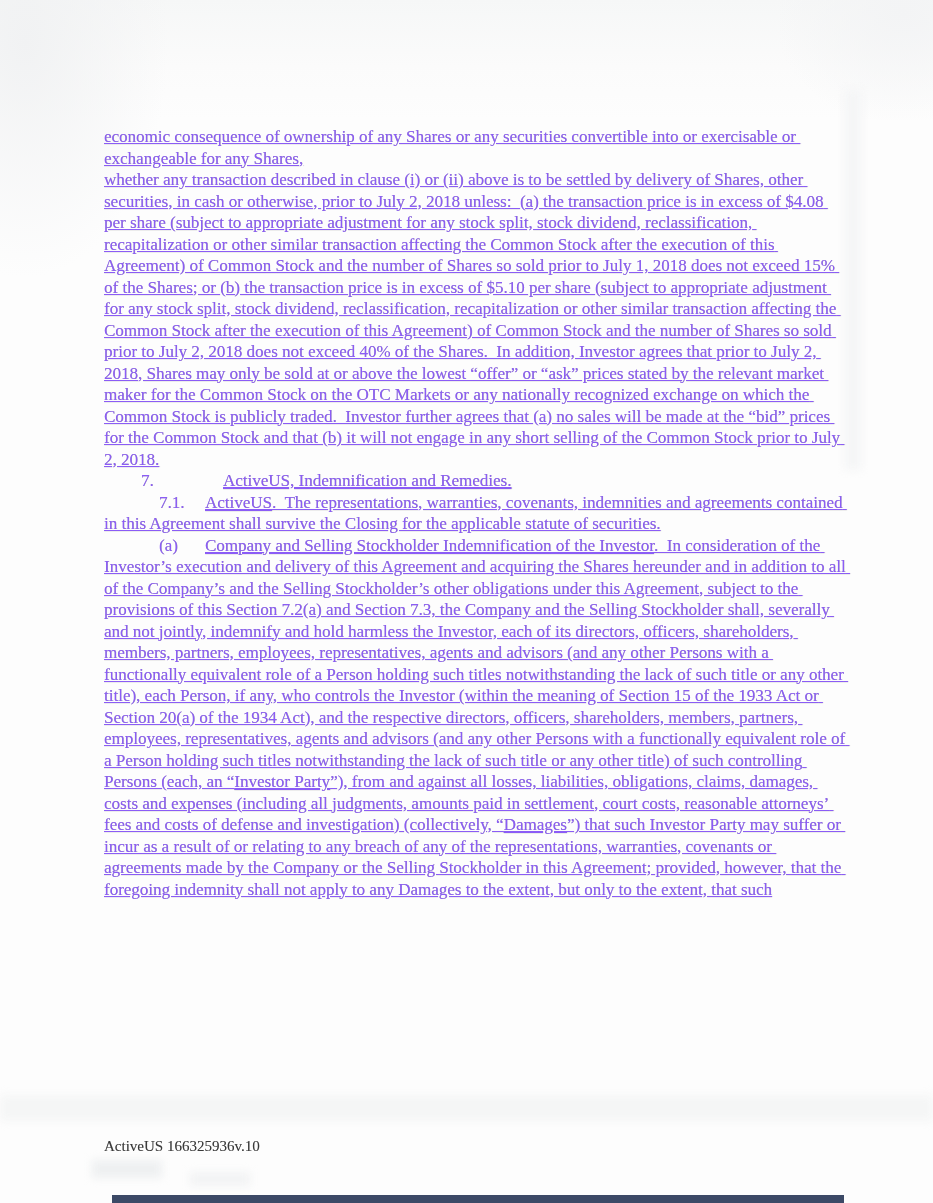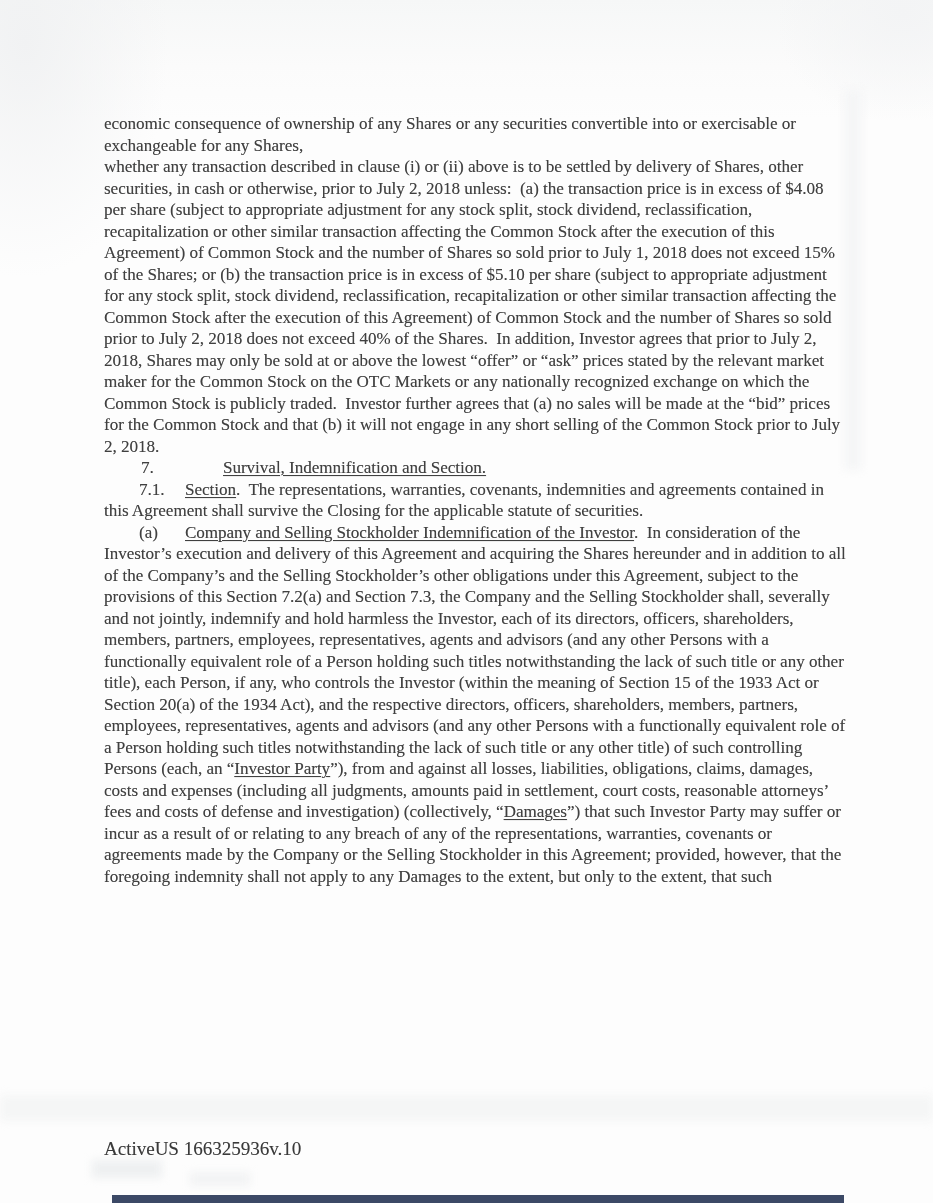--- a/index.html
+++ b/index.html
@@ -33,61 +33,62 @@
   .art-bottom-band {
     left: 0; top: 1095px; width: 933px; height: 26px;
     background: #f5f6f6; filter: blur(4px);
   }
   .art-smudge-1 { left: 92px;  top: 1160px; width: 70px; height: 18px; background: #eef0f1; filter: blur(4px); }
   .art-smudge-2 { left: 190px; top: 1172px; width: 60px; height: 14px; background: #f2f3f4; filter: blur(4px); }
   .art-navy-bar { left: 112px; top: 1195px; width: 732px; height: 8px; background: #3c4966; }
 
   
   .text {
-    position: absolute; left: 104px; top: 113px; width: 742px;
+    position: absolute; left: 104px; top: 126px; width: 742px;
     font-size: 17px; line-height: 21.5px;
-    color: #404040;
+    color: #8b5cf6;
     text-shadow: 0.2px 0.2px 0.4px rgba(70,70,70,0.45);
+    text-decoration: underline;
   }
   .text p { margin: 0; white-space: pre-wrap; }
   .p-intro   { margin-bottom: 22px; }
   .p-terms   { margin-bottom: 16px; }
   .p-heading { margin-bottom: 16px; }
   .p-71      { margin-bottom: 15px; }
   .p-72      { margin-bottom: 13px; }
   .u { text-decoration: underline; text-underline-offset: 2px; text-decoration-thickness: 1px; }
   .num { display: inline-block; }
   .p-heading .num { margin-left: 37px; width: 82px; }
-  .p-sub .num     { margin-left: 35px; width: 46px; }
+  .p-sub .num     { margin-left: 55px; width: 46px; }
 
   .footer {
     position: absolute; left: 104px; top: 1138px;
-    font-size: 19px; color: #3a3a3a;
+    font-size: 15px; color: #3a3a3a;
     font-family: "Liberation Serif", serif;
     text-shadow: 0.2px 0.2px 0.4px rgba(70,70,70,0.4);
   }
 </style>
 </head>
 <body>
 
 <div class="page">
 
   <div class="art art-top"></div>
   <div class="art art-top-left"></div>
   <div class="art art-top-right"></div>
   <div class="art art-right-streak"></div>
   <div class="art art-bottom-band"></div>
   <div class="art art-smudge-1"></div>
   <div class="art art-smudge-2"></div>
 
   <div class="text">
     <p class="p-intro"><span>economic consequence of ownership of any Shares or any securities convertible into or exercisable or exchangeable for any Shares,</span></p>
     <p class="p-terms"><span>whether any transaction described in clause (i) or (ii) above is to be settled by delivery of Shares, other securities, in cash or otherwise, prior to July 2, 2018 unless:  (a) the transaction price is in excess of $4.08 per share (subject to appropriate adjustment for any stock split, stock dividend, reclassification, recapitalization or other similar transaction affecting the Common Stock after the execution of this Agreement) of Common Stock and the number of Shares so sold prior to July 1, 2018 does not exceed 15% of the Shares; or (b) the transaction price is in excess of $5.10 per share (subject to appropriate adjustment for any stock split, stock dividend, reclassification, recapitalization or other similar transaction affecting the Common Stock after the execution of this Agreement) of Common Stock and the number of Shares so sold prior to July 2, 2018 does not exceed 40% of the Shares.  In addition, Investor agrees that prior to July 2, 2018, Shares may only be sold at or above the lowest “offer” or “ask” prices stated by the relevant market maker for the Common Stock on the OTC Markets or any nationally recognized exchange on which the Common Stock is publicly traded.  Investor further agrees that (a) no sales will be made at the “bid” prices for the Common Stock and that (b) it will not engage in any short selling of the Common Stock prior to July 2, 2018.</span></p>
-    <p class="p-heading"><span class="num">7.</span><span><span class="u">Survival, Indemnification and Section.</span></span></p>
-    <p class="p-71 p-sub"><span class="num">7.1.</span><span><span class="u">Section</span><span>.  The representations, warranties, covenants, indemnities and agreements contained in this Agreement shall survive the Closing for the applicable statute of securities.</span></span></p>
+    <p class="p-heading"><span class="num">7.</span><span><span class="u">ActiveUS, Indemnification and Remedies.</span></span></p>
+    <p class="p-71 p-sub"><span class="num">7.1.</span><span><span class="u">ActiveUS</span><span>.  The representations, warranties, covenants, indemnities and agreements contained in this Agreement shall survive the Closing for the applicable statute of securities.</span></span></p>
     <p class="p-sub"><span class="num">(a)</span><span><span class="u">Company and Selling Stockholder Indemnification of the Investor</span><span>.  In consideration of the Investor’s execution and delivery of this Agreement and acquiring the Shares hereunder and in addition to all of the Company’s and the Selling Stockholder’s other obligations under this Agreement, subject to the provisions of this Section 7.2(a) and Section 7.3, the Company and the Selling Stockholder shall, severally and not jointly, indemnify and hold harmless the Investor, each of its directors, officers, shareholders, members, partners, employees, representatives, agents and advisors (and any other Persons with a functionally equivalent role of a Person holding such titles notwithstanding the lack of such title or any other title), each Person, if any, who controls the Investor (within the meaning of Section 15 of the 1933 Act or Section 20(a) of the 1934 Act), and the respective directors, officers, shareholders, members, partners, employees, representatives, agents and advisors (and any other Persons with a functionally equivalent role of a Person holding such titles notwithstanding the lack of such title or any other title) of such controlling Persons (each, an “</span><span class="u">Investor Party</span><span>”), from and against all losses, liabilities, obligations, claims, damages, costs and expenses (including all judgments, amounts paid in settlement, court costs, reasonable attorneys’ fees and costs of defense and investigation) (collectively, “</span><span class="u">Damages</span><span>”) that such Investor Party may suffer or incur as a result of or relating to any breach of any of the representations, warranties, covenants or agreements made by the Company or the Selling Stockholder in this Agreement; provided, however, that the foregoing indemnity shall not apply to any Damages to the extent, but only to the extent, that such</span></span></p>
   </div>
 
   <div class="footer">ActiveUS 166325936v.10</div>
 
   <div class="art art-navy-bar"></div>
 
 </div>
 
 </body></html>

